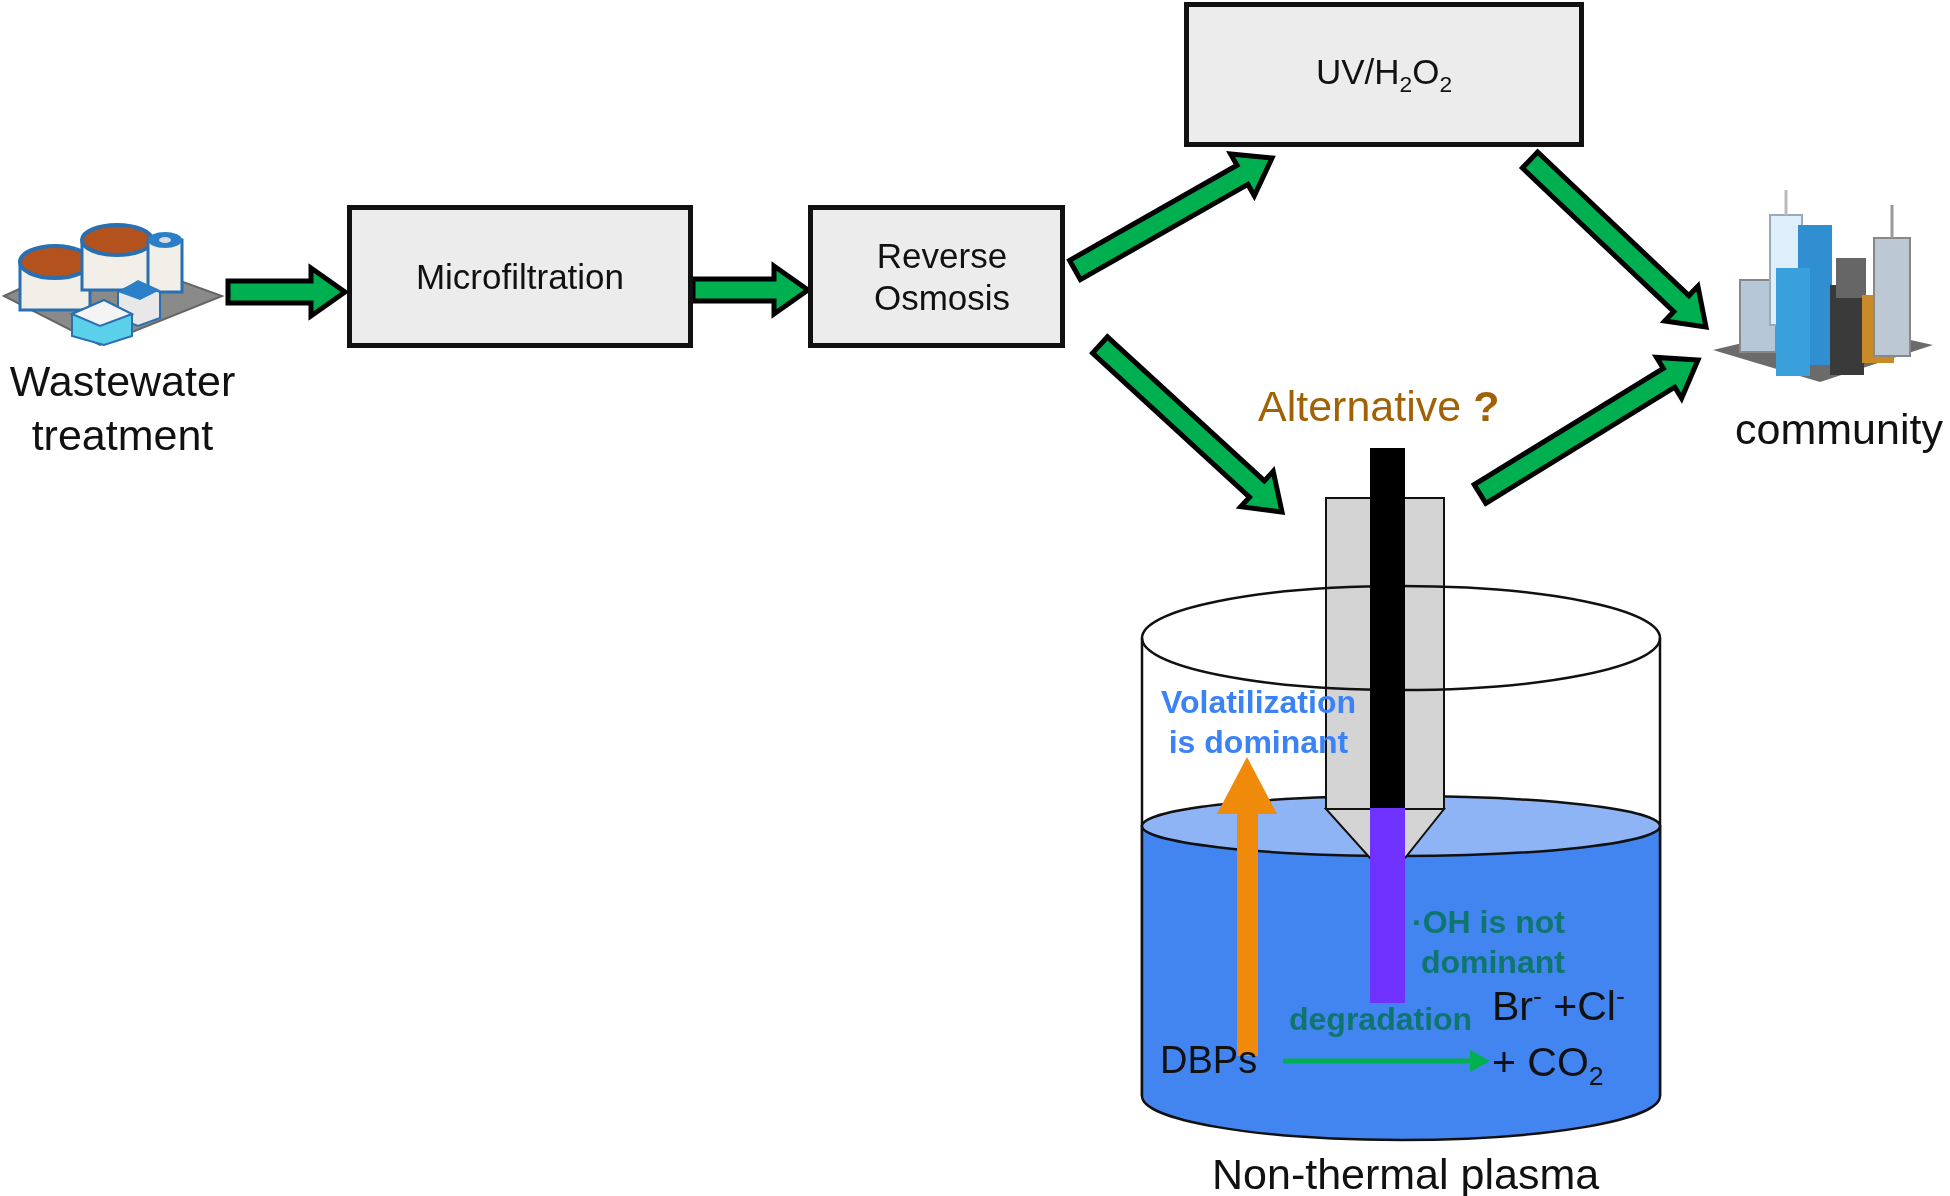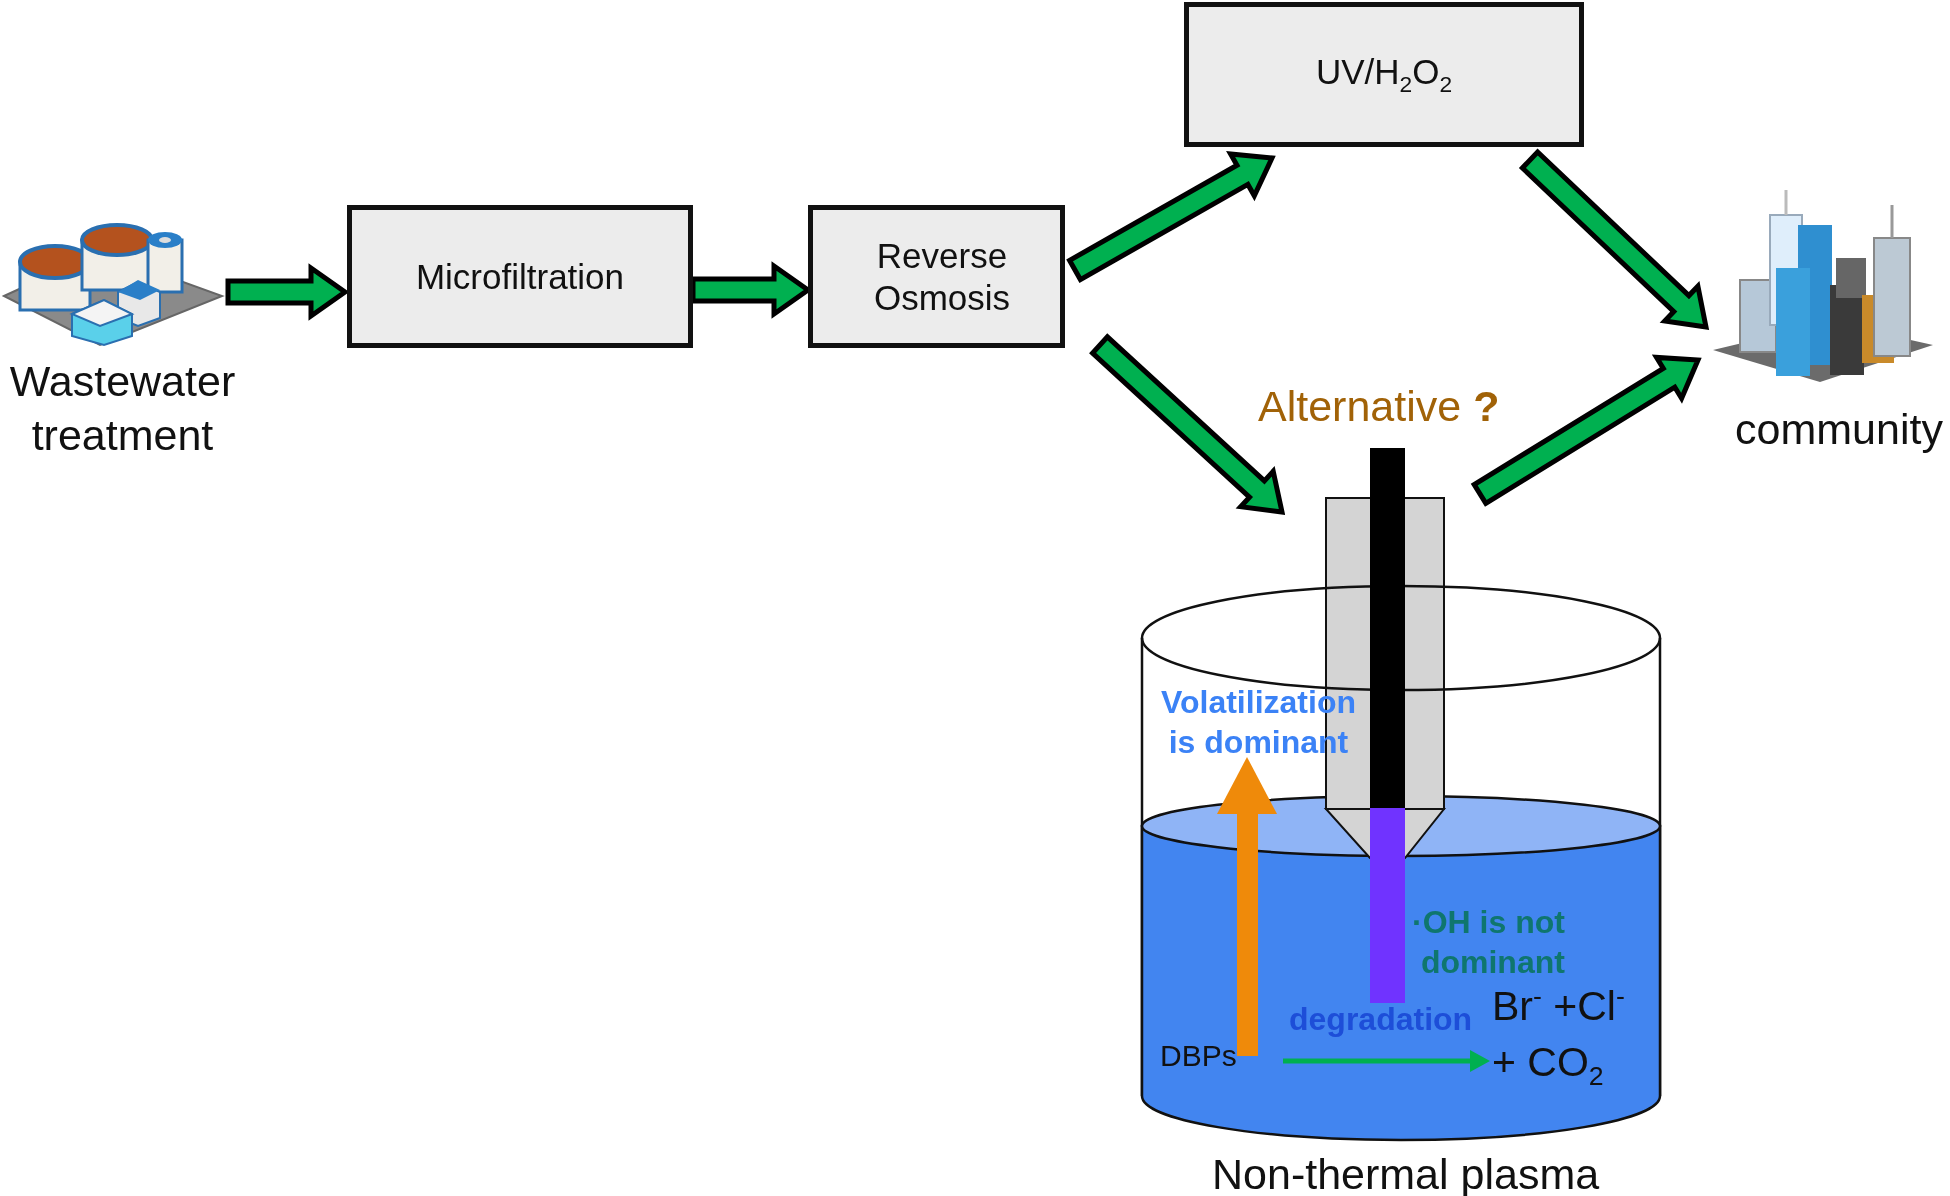--- a/index.html
+++ b/index.html
@@ -98,20 +98,20 @@
 <div class="label" style="left:1212px;top:1148px;">Non-thermal plasma</div>
 
 <div class="label bold" style="left:1150px;top:682px;font-size:32px;color:#3b82f6;text-align:center;line-height:1.25;margin-left:11px;">
   <div>Volatilization</div>
   <div>is dominant</div>
 </div>
 <div class="label bold" style="left:1412px;top:902px;font-size:32px;color:#0f766e;text-align:right;line-height:1.25;">
   <div>·OH is not</div>
   <div>dominant</div>
 </div>
-<div class="label bold" style="left:1289px;top:999px;font-size:32px;color:#1d4ed8;">degradation</div>
-<div class="label" style="left:1160px;top:1037px;font-size:30px;">DBPs</div>
+<div class="label bold" style="left:1289px;top:999px;font-size:32px;color:#0f766e;">degradation</div>
+<div class="label" style="left:1160px;top:1037px;font-size:38px;">DBPs</div>
 <div class="label" style="left:1492px;top:980px;font-size:41px;">
   <span>Br</span><sup>-</sup><span> +Cl</span><sup>-</sup>
 </div>
 <div class="label" style="left:1492px;top:1037px;font-size:41px;">
   <span>+ CO</span><sub>2</sub>
 </div>
 
 </body></html>

